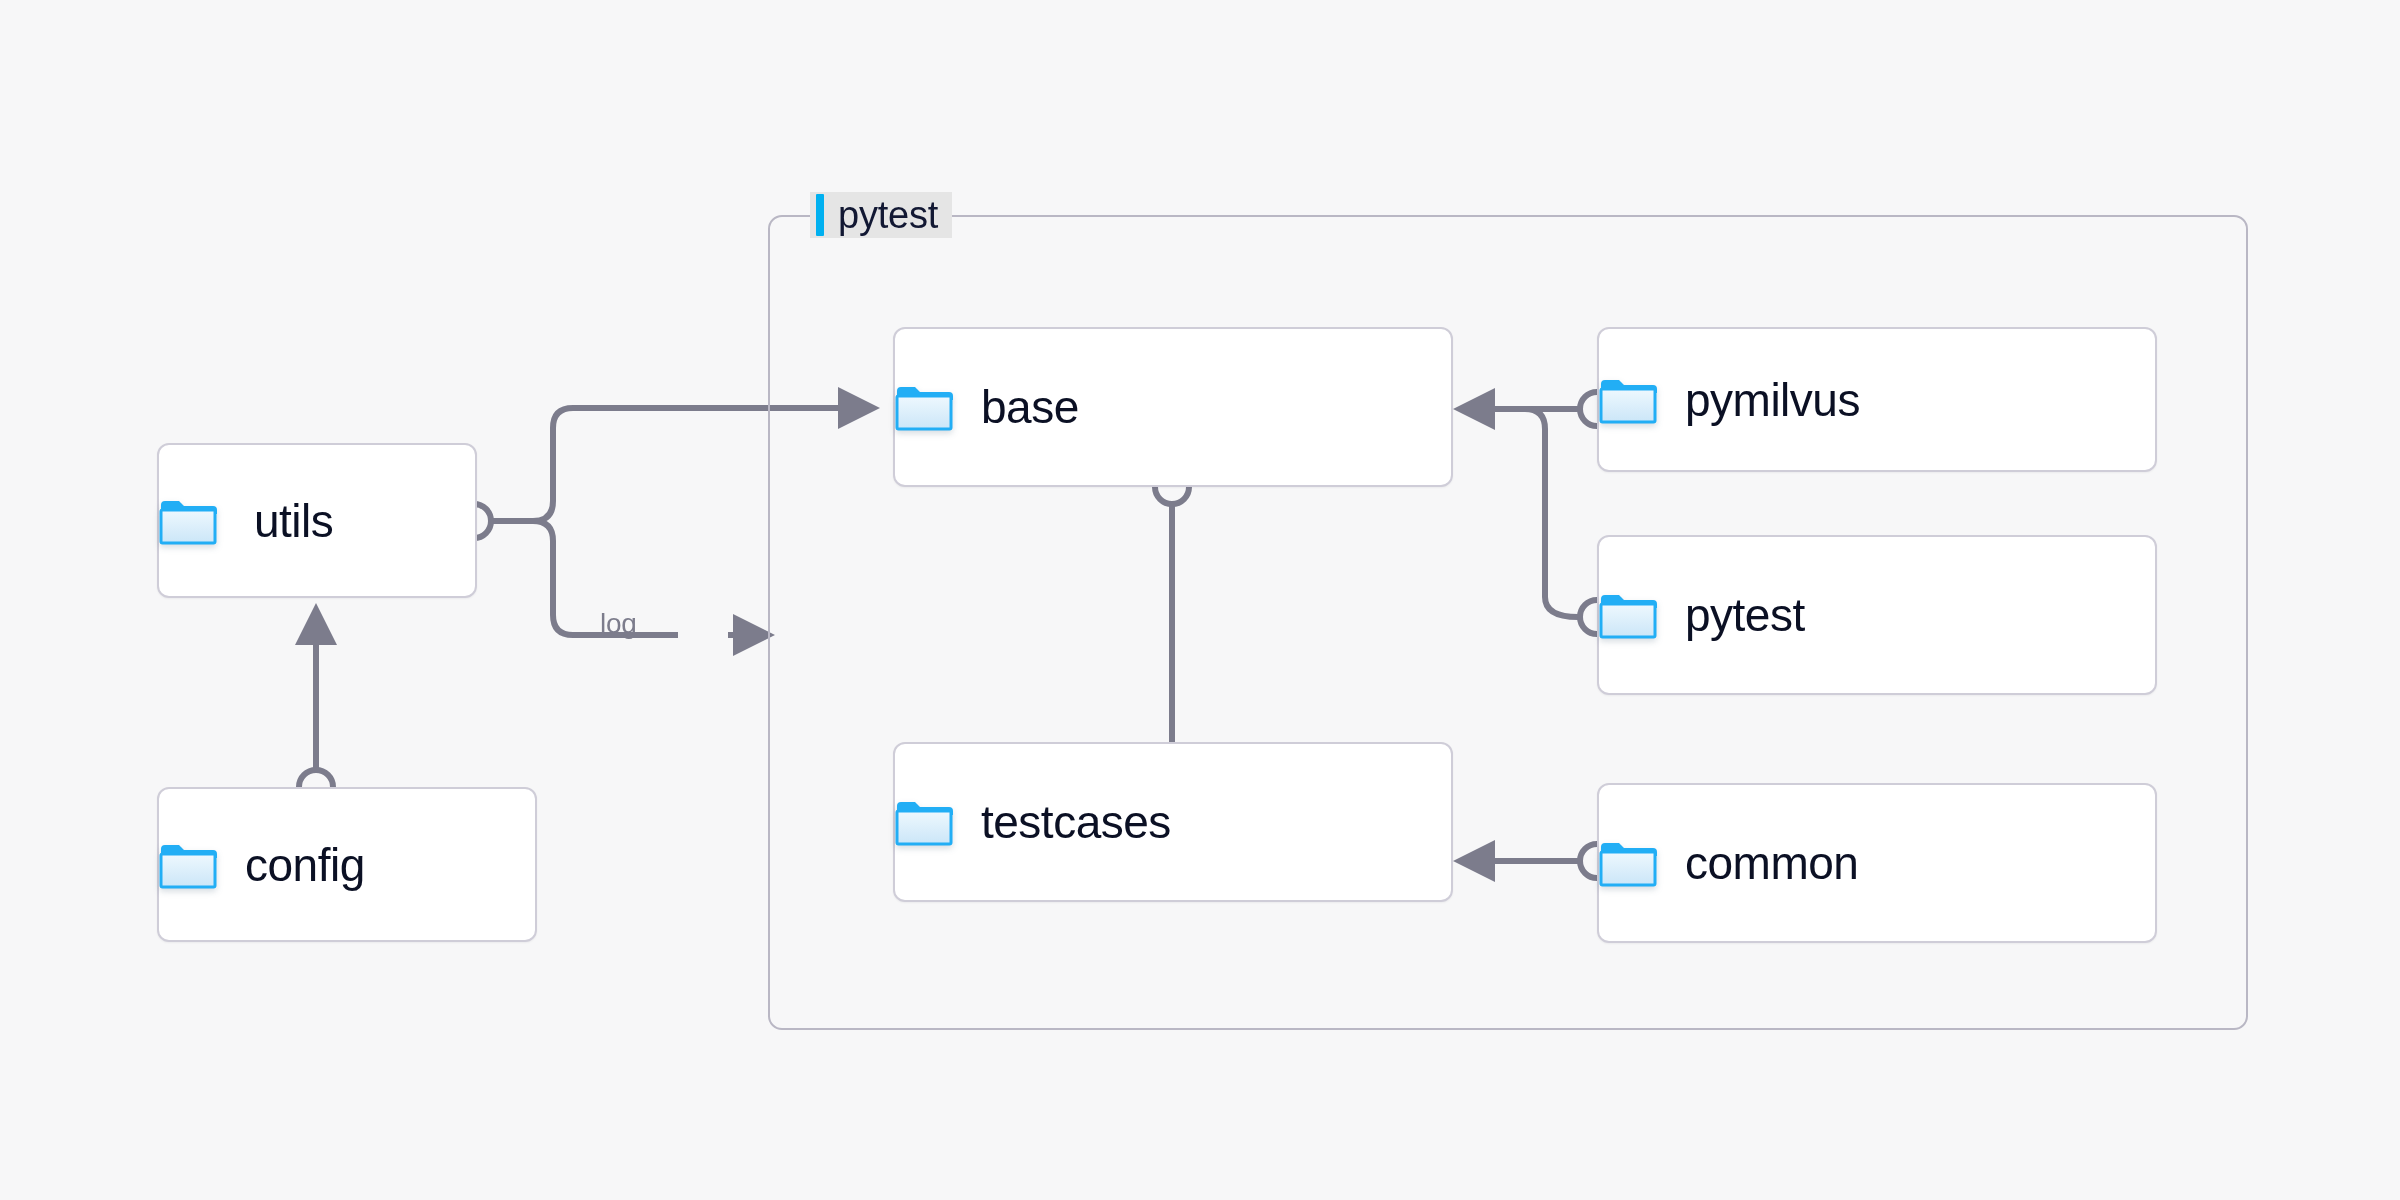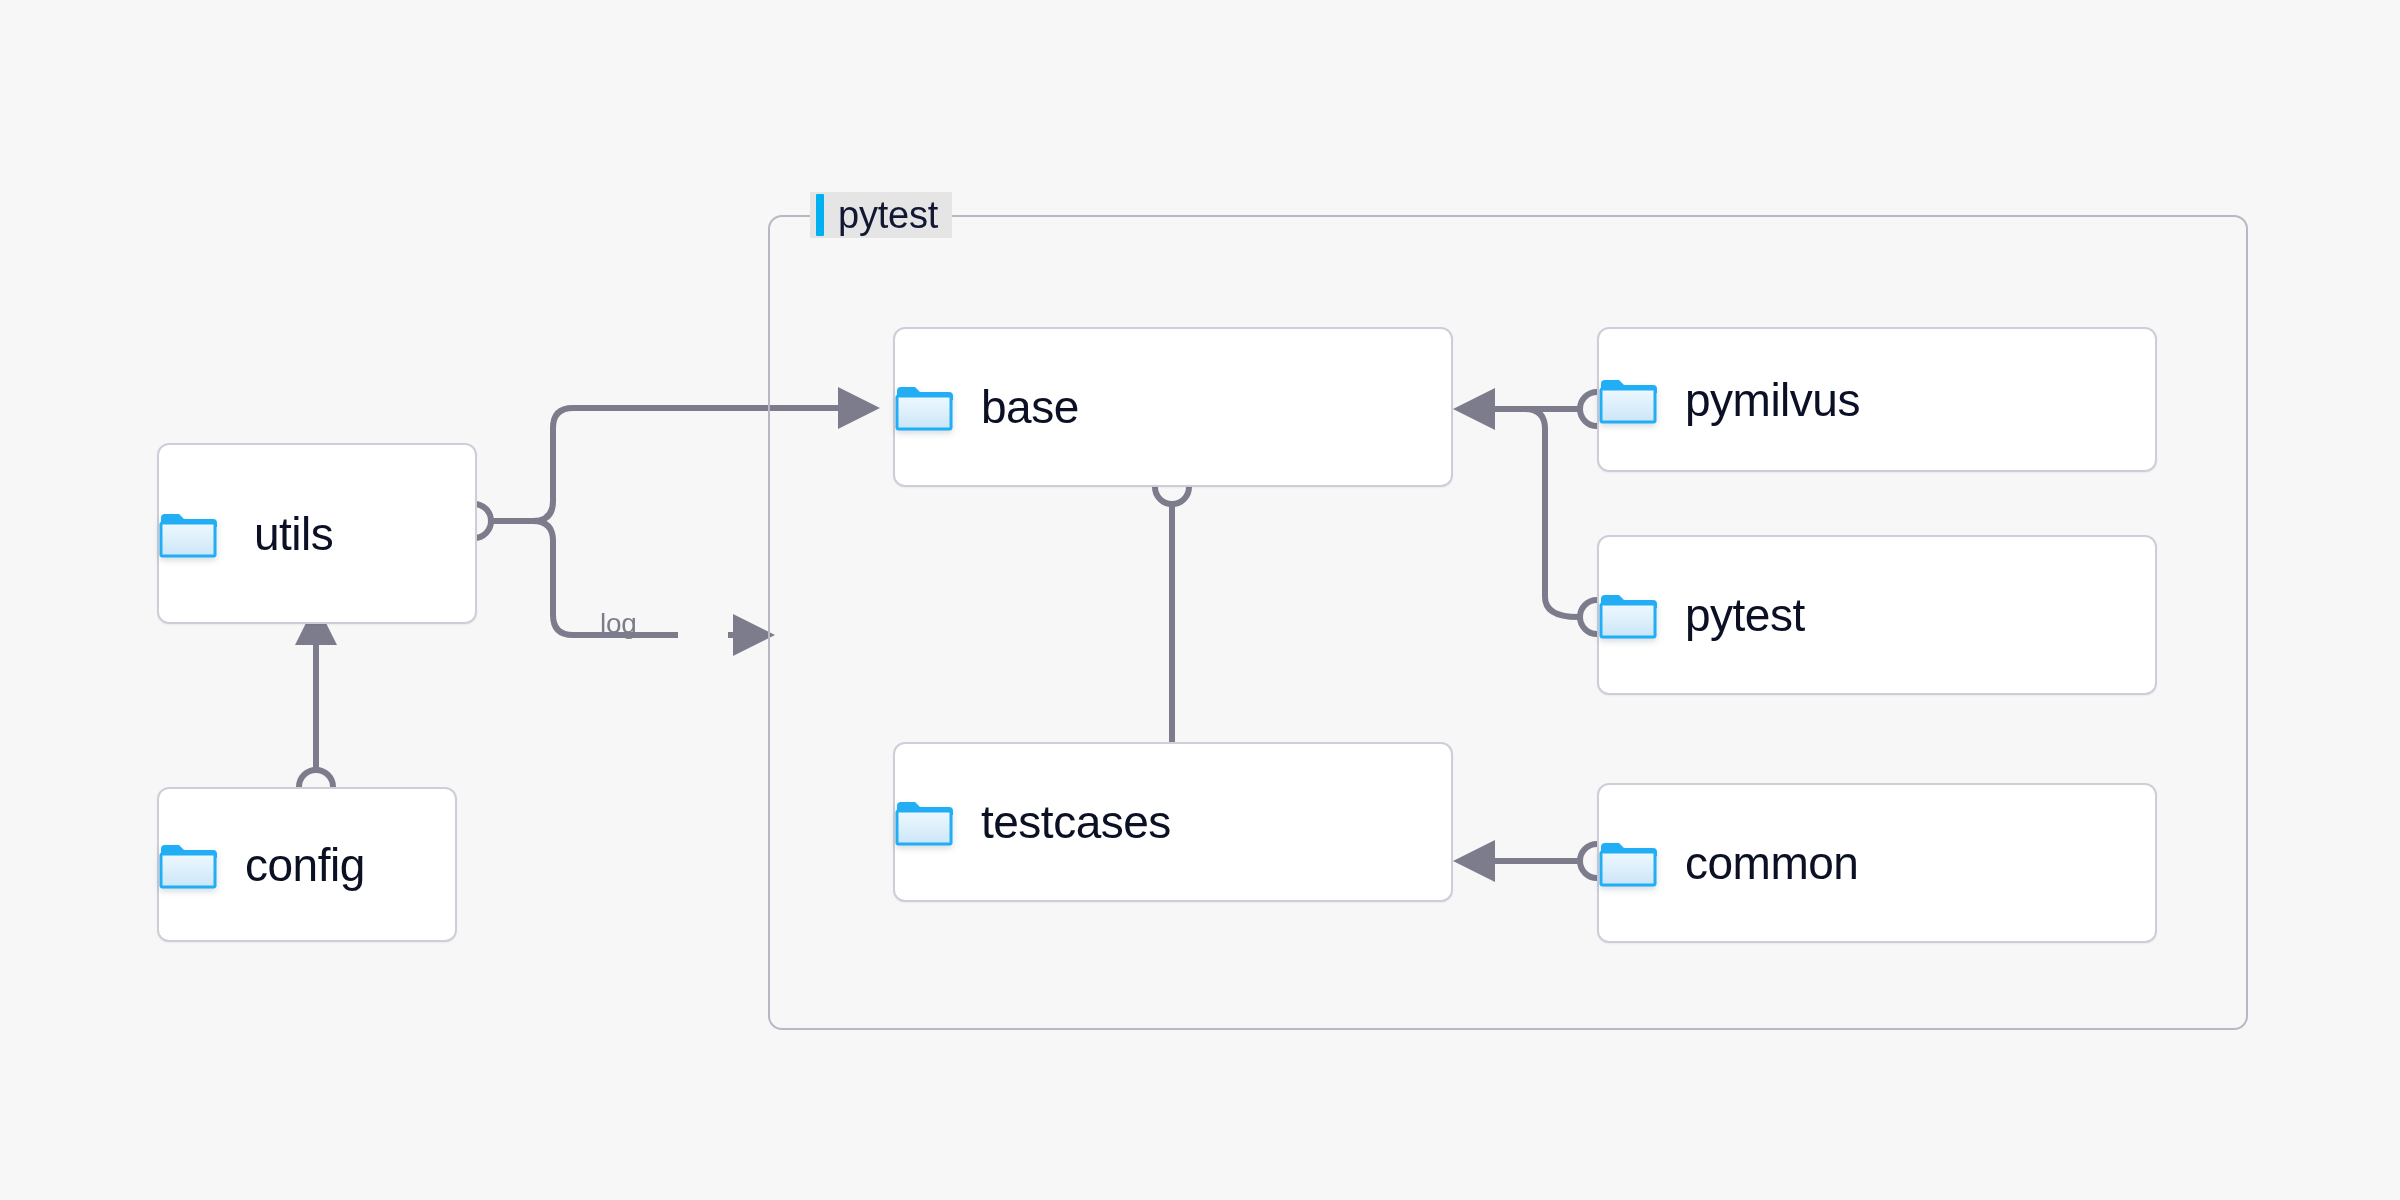--- a/index.html
+++ b/index.html
@@ -149,31 +149,31 @@
 
   <div class="group-box" style="left:768px; top:215px; width:1480px; height:815px;"></div>
 
   <div class="group-label" style="left:810px; top:192px;">
     <span class="group-accent"></span>
     <span class="group-title">pytest</span>
   </div>
 
   <span class="edge-label" style="left:600px; top:608px;">log</span>
 
-  <div class="node" style="left:157px; top:443px; width:320px; height:181px;gap:37px;">
+  <div class="node" style="left:157px; top:443px; width:320px; height:155px;gap:37px;">
     <span class="folder-icon">
       <svg viewBox="0 0 58 48" width="58" height="48" xmlns="http://www.w3.org/2000/svg">
         <path d="M2 8 a4 4 0 0 1 4-4 h14 l5 5 h29 a4 4 0 0 1 4 4 v4 H2 z" fill="#22aef5"></path>
         <rect x="2" y="13" width="54" height="33" rx="1.5" fill="url(#folderGrad)" stroke="#22aef5" stroke-width="3"></rect>
       </svg>
     </span>
     <span class="node-label">utils</span>
   </div>
 
-  <div class="node" style="left:157px; top:787px; width:300px; height:155px;">
+  <div class="node" style="left:157px; top:787px; width:380px; height:155px;">
     <span class="folder-icon">
       <svg viewBox="0 0 58 48" width="58" height="48" xmlns="http://www.w3.org/2000/svg">
         <path d="M2 8 a4 4 0 0 1 4-4 h14 l5 5 h29 a4 4 0 0 1 4 4 v4 H2 z" fill="#22aef5"></path>
         <rect x="2" y="13" width="54" height="33" rx="1.5" fill="url(#folderGrad)" stroke="#22aef5" stroke-width="3"></rect>
       </svg>
     </span>
     <span class="node-label">config</span>
   </div>
 
   <div class="node" style="left:893px; top:327px; width:560px; height:160px;">

